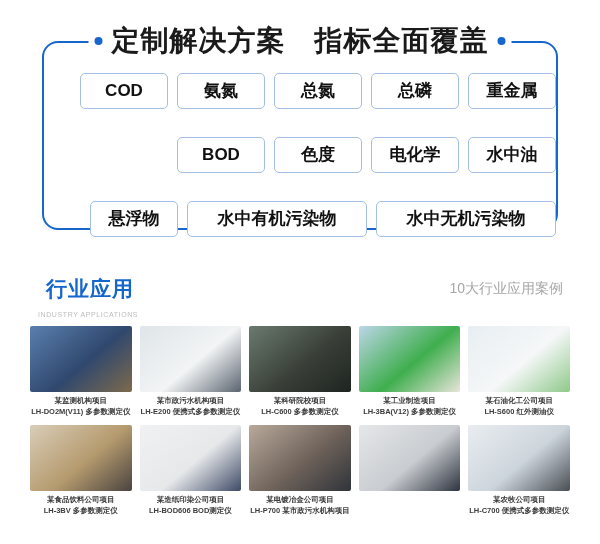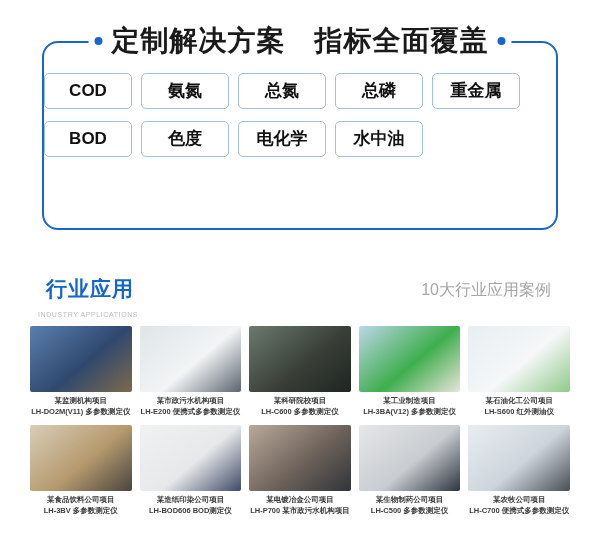--- a/index.html
+++ b/index.html
@@ -20,34 +20,34 @@
     position:absolute;top:-23px;left:50%;transform:translateX(-50%);
     background:#fff;padding:0 6px;white-space:nowrap;
     display:flex;align-items:center;gap:9px;height:42px;
   }
   .box-title .title-text{
     font-size:28px;font-weight:700;color:var(--text-dark);letter-spacing:1px;
   }
   .dot{width:8px;height:8px;border-radius:50%;background:var(--accent);flex:0 0 auto;}
   .tag-rows{
     position:absolute;left:0;right:0;top:30px;
-    display:flex;flex-direction:column;gap:12px;align-items:flex-start;
+    display:flex;flex-direction:column;gap:28px;align-items:flex-end;
   }
   .tag-row{display:flex;gap:9px;justify-content:center;}
   .tag{
     box-sizing:border-box;min-width:88px;height:36px;line-height:34px;
     padding:0 12px;border:1px solid var(--tag-border);border-radius:5px;
     font-size:17px;font-weight:600;color:#111;text-align:center;background:#fff;
   }
   .tag.wide{min-width:180px;}
   
   .industry-header{position:absolute;left:38px;top:267px;right:35px;height:44px;}
   .industry-title{font-size:21px;font-weight:800;color:var(--heading-blue);letter-spacing:1px;margin:8px;}
   .industry-sub{font-size:7px;color:var(--sub-gray);letter-spacing:.6px;margin-top:2px;}
-  .industry-note{position:absolute;right:14px;top:13px;font-size:16px;color:var(--gray-note);}
+  .industry-note{position:absolute;right:2px;top:13px;font-size:14px;color:var(--gray-note);}
   
   .case-grid{
     position:absolute;left:30px;top:326px;width:540px;
     display:grid;grid-template-columns:repeat(5,1fr);column-gap:8px;row-gap:7px;
   }
   figure.cell{margin:0;}
   .photo{height:66px;border-radius:2px;background:#ccc;}
   .cap{margin-top:3px;font-size:7.5px;line-height:1.5;color:var(--caption);
        text-align:center;font-weight:700;}
   .cap div{white-space:nowrap;}
@@ -67,20 +67,25 @@
       <span class="tag">氨氮</span>
       <span class="tag">总氮</span>
       <span class="tag">总磷</span>
       <span class="tag">重金属</span>
     </div>
     <div class="tag-row">
       <span class="tag">BOD</span>
       <span class="tag">色度</span>
       <span class="tag">电化学</span>
       <span class="tag">水中油</span>
+    </div>
+    <div class="tag-row">
+      <span class="tag">悬浮物</span>
+      <span class="tag wide">水中有机污染物</span>
+      <span class="tag wide">水中无机污染物</span>
     </div>
   </div>
 </section>
 
 <header class="industry-header">
   <h2 class="industry-title">行业应用</h2>
   <div class="industry-sub">INDUSTRY APPLICATIONS</div>
   <div class="industry-note">10大行业应用案例</div>
 </header>
 
@@ -145,24 +150,20 @@
   <figure class="cell">
     <div class="photo" style="background: linear-gradient(140deg, rgb(184, 169, 154) 0%, rgb(110, 98, 90) 55%, rgb(48, 52, 58) 100%);"></div>
     <figcaption class="cap">
       <div>某电镀冶金公司项目</div>
       <div>LH-P700 某市政污水机构项目</div>
     </figcaption>
   </figure>
 
   <figure class="cell">
     <div class="photo" style="background: linear-gradient(140deg, rgb(229, 231, 233) 0%, rgb(201, 204, 208) 55%, rgb(46, 52, 64) 100%);"></div>
-    <figcaption class="cap">
-      <div>某生物制药公司项目</div>
-      <div>LH-C500 多参数测定仪</div>
-    </figcaption>
   </figure>
 
   <figure class="cell">
     <div class="photo" style="background: linear-gradient(140deg, rgb(233, 237, 241) 0%, rgb(205, 213, 220) 55%, rgb(74, 78, 85) 100%);"></div>
     <figcaption class="cap">
       <div>某农牧公司项目</div>
       <div>LH-C700 便携式多参数测定仪</div>
     </figcaption>
   </figure>
 

